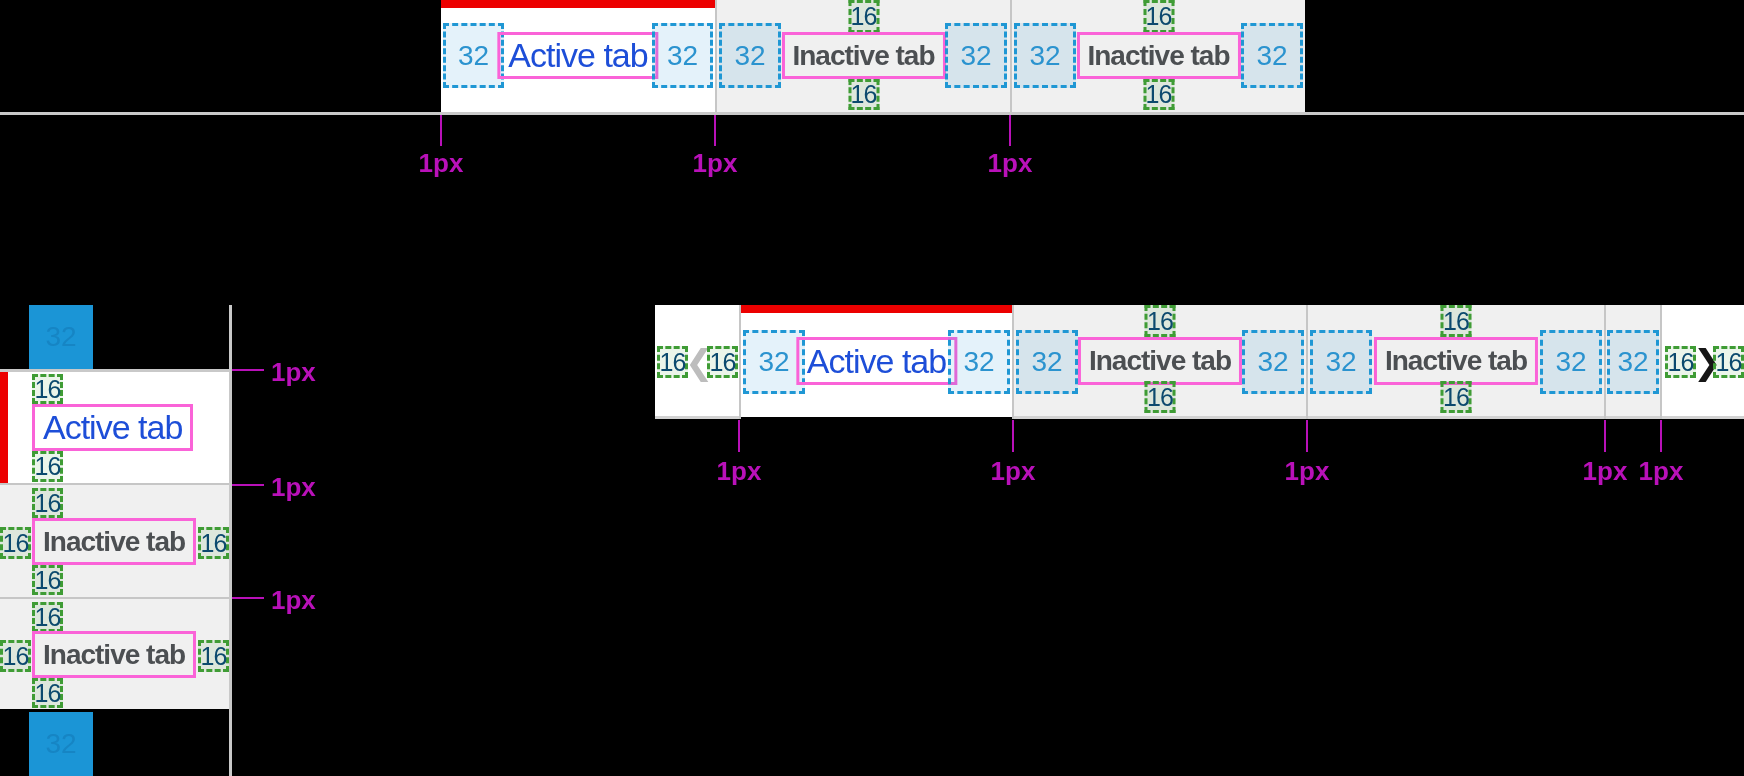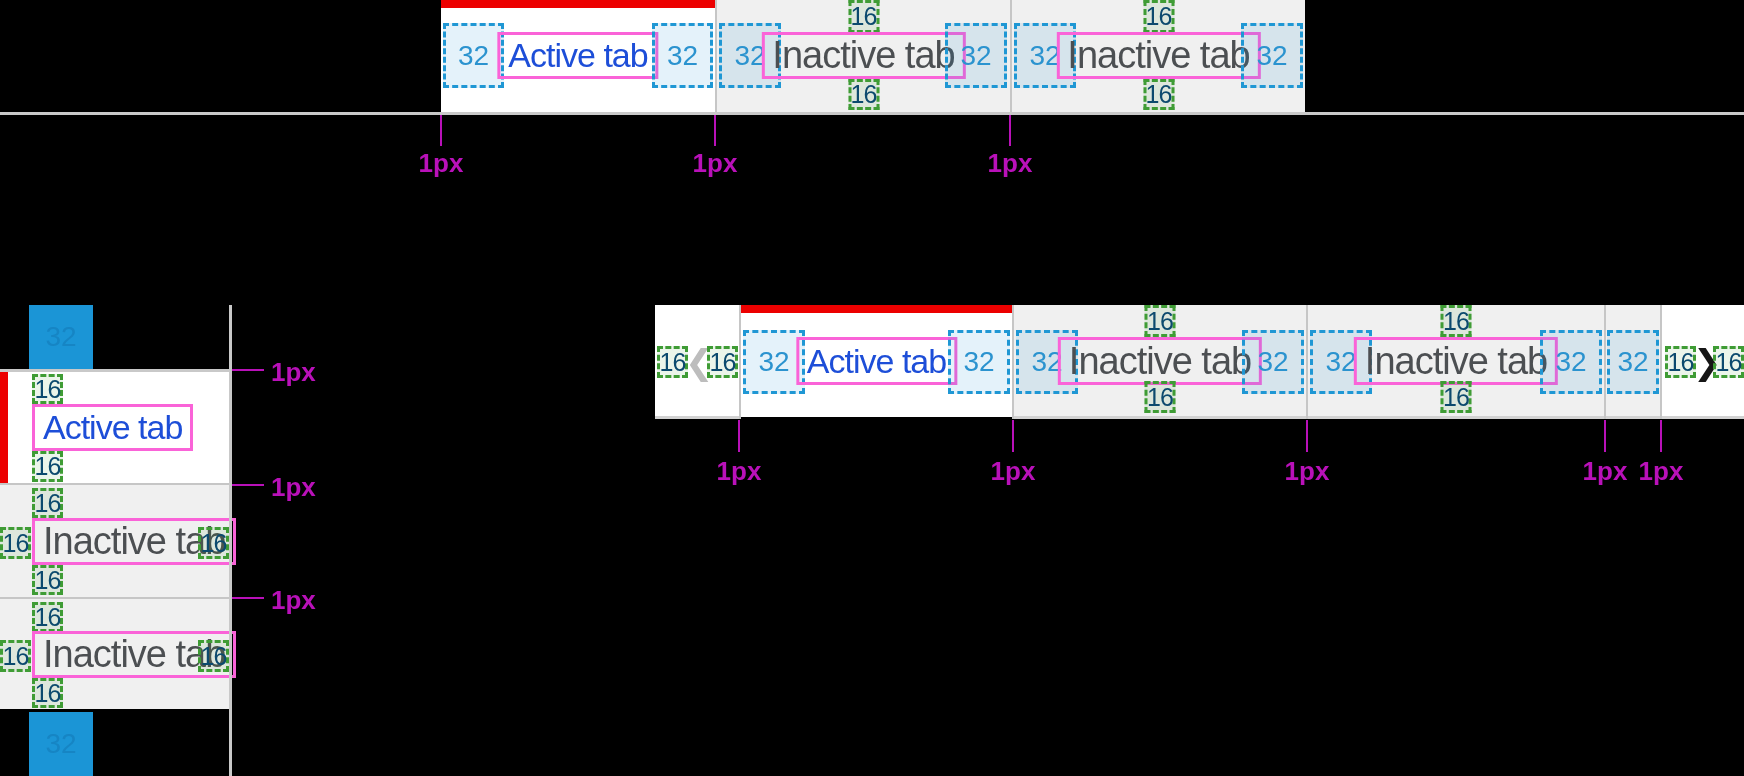--- a/index.html
+++ b/index.html
@@ -34,21 +34,21 @@
     font-size:25px; overflow:visible; letter-spacing:-1px;
   }
   .pinkbox {
     position:absolute; border:3px solid #fa63d8;
     display:flex; align-items:center; justify-content:center;
     white-space:nowrap; padding:0 8px;
   }
   .center-x { left:50%; transform:translateX(-50%); }
 
   .label-active   { font-size:34px; letter-spacing:-1px; color:#1d4ed8; }
-  .label-inactive { font-size:38px; letter-spacing:-1px; color:#4c4f52; }
+  .label-inactive { font-size:28px; letter-spacing:-1px; color:#4c4f52;font-weight:bold; }
 
   
   .mline  { position:absolute; background:#b911b9; }
   .mlabel { position:absolute; color:#b911b9; font-weight:bold; font-size:26px;
             text-align:center; width:62px; }
   .mlabel.left-align { text-align:left; width:70px; }
 
   
   .margin-square {
     position:absolute; width:64px; height:64px; background:#1b95d6;

